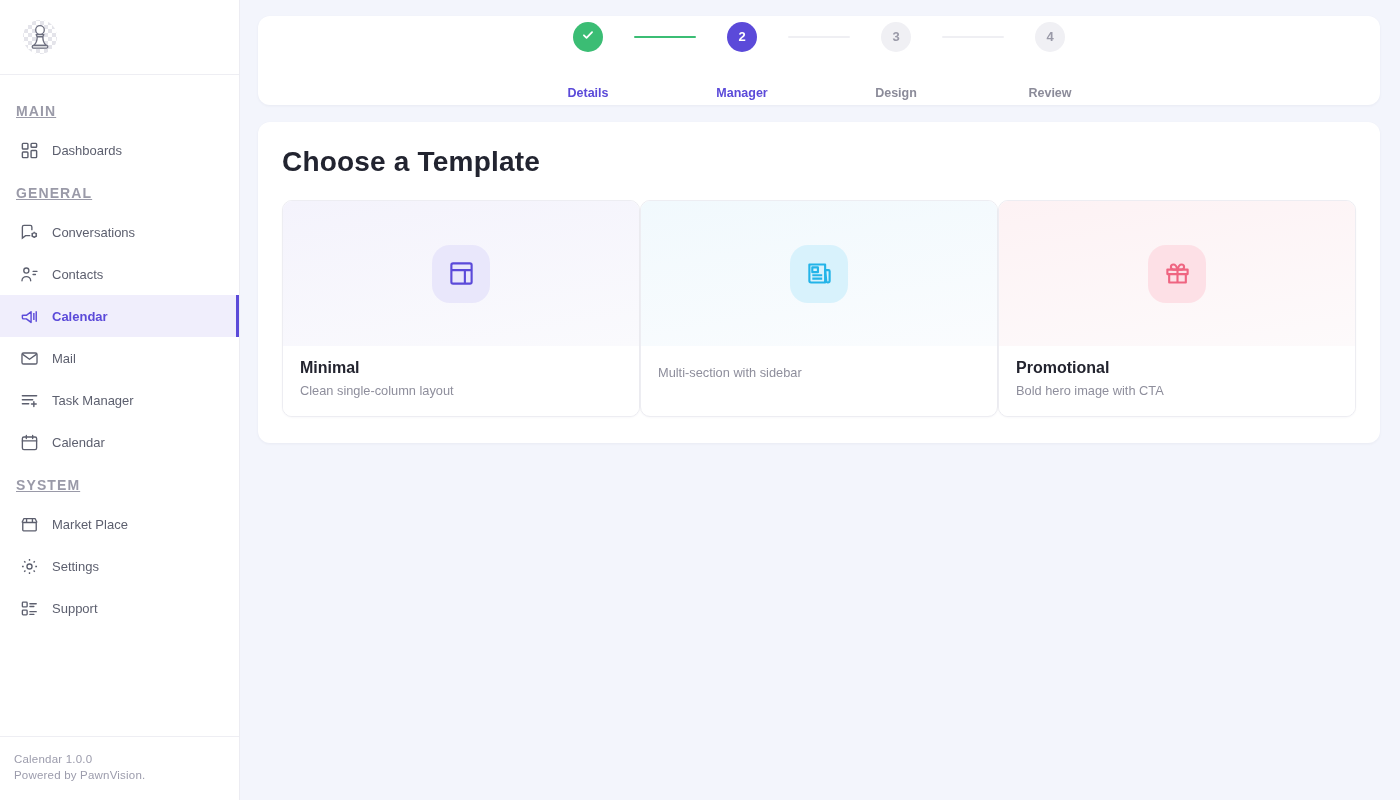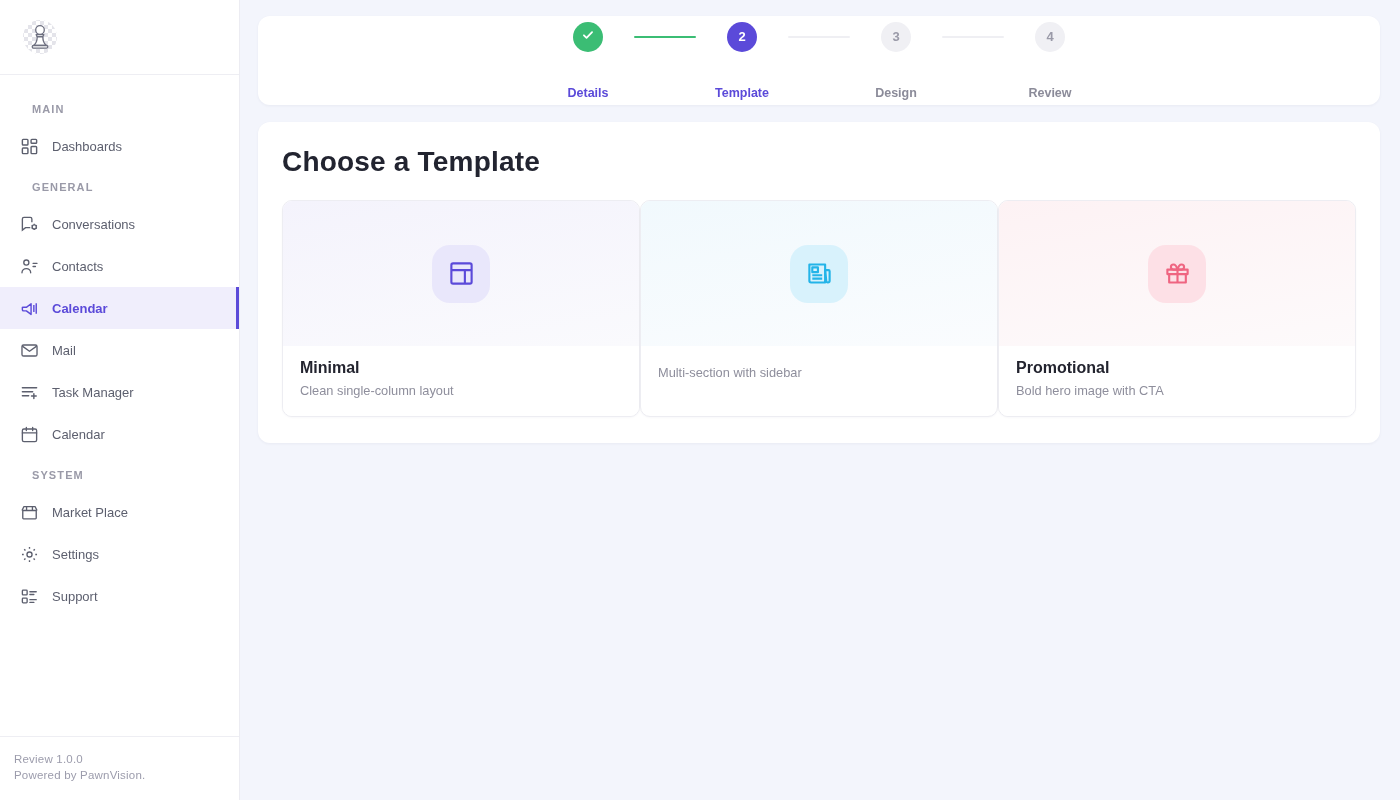--- a/index.html
+++ b/index.html
@@ -23,24 +23,25 @@
   .brand {
     height: 75px;
     display: flex; align-items: center;
     padding-left: 20px;
     border-bottom: 1px solid #eeeef3;
   }
   .brand-logo { width: 40px; height: 40px; display: block; }
 
   .nav { padding-top: 14px; flex: 1; overflow: hidden; }
   .nav-section-label {
-    font-size: 11px; letter-spacing: 1.1px;
+    font-size: 14px; letter-spacing: 1.1px;
     color: #9a9aa8; font-weight: 600;
-    padding: 14px 0 10px 32px;
+    padding: 14px 0 10px 16px;
     text-transform: uppercase;
+    text-decoration: underline;
   }
   .nav-item {
     display: flex; align-items: center;
     gap: 13px;
     height: 42px;
     padding-left: 20px;
     color: #5c5f6e;
     font-size: 13px;
     cursor: pointer;
     position: relative;
@@ -266,21 +267,21 @@
               <rect x="3" y="4" width="6" height="6" rx="1"></rect>
               <rect x="3" y="14" width="6" height="6" rx="1"></rect>
               <path d="M12.5 6h8M12.5 9.5h5M12.5 16h8M12.5 19.5h5"></path>
             </svg>
         </span>
         <span>Support</span>
       </div>
     </nav>
 
     <div class="sidebar-footer">
-      <div>Review 1.0.0</div>
+      <div>Calendar 1.0.0</div>
       <div>Powered by PawnVision.</div>
     </div>
   </aside>
 
   <main class="main">
 
     <section class="panel stepper-panel">
       <div class="stepper">
 
         <div class="step">
@@ -291,21 +292,21 @@
                 </svg>
             </span>
           </div>
           <div class="step-label hl">Details</div>
         </div>
 
         <div class="connector filled"></div>
 
         <div class="step">
           <div class="bubble current">2</div>
-          <div class="step-label hl">Template</div>
+          <div class="step-label hl">Manager</div>
         </div>
 
         <div class="connector"></div>
 
         <div class="step">
           <div class="bubble todo">3</div>
           <div class="step-label">Design</div>
         </div>
 
         <div class="connector"></div>

